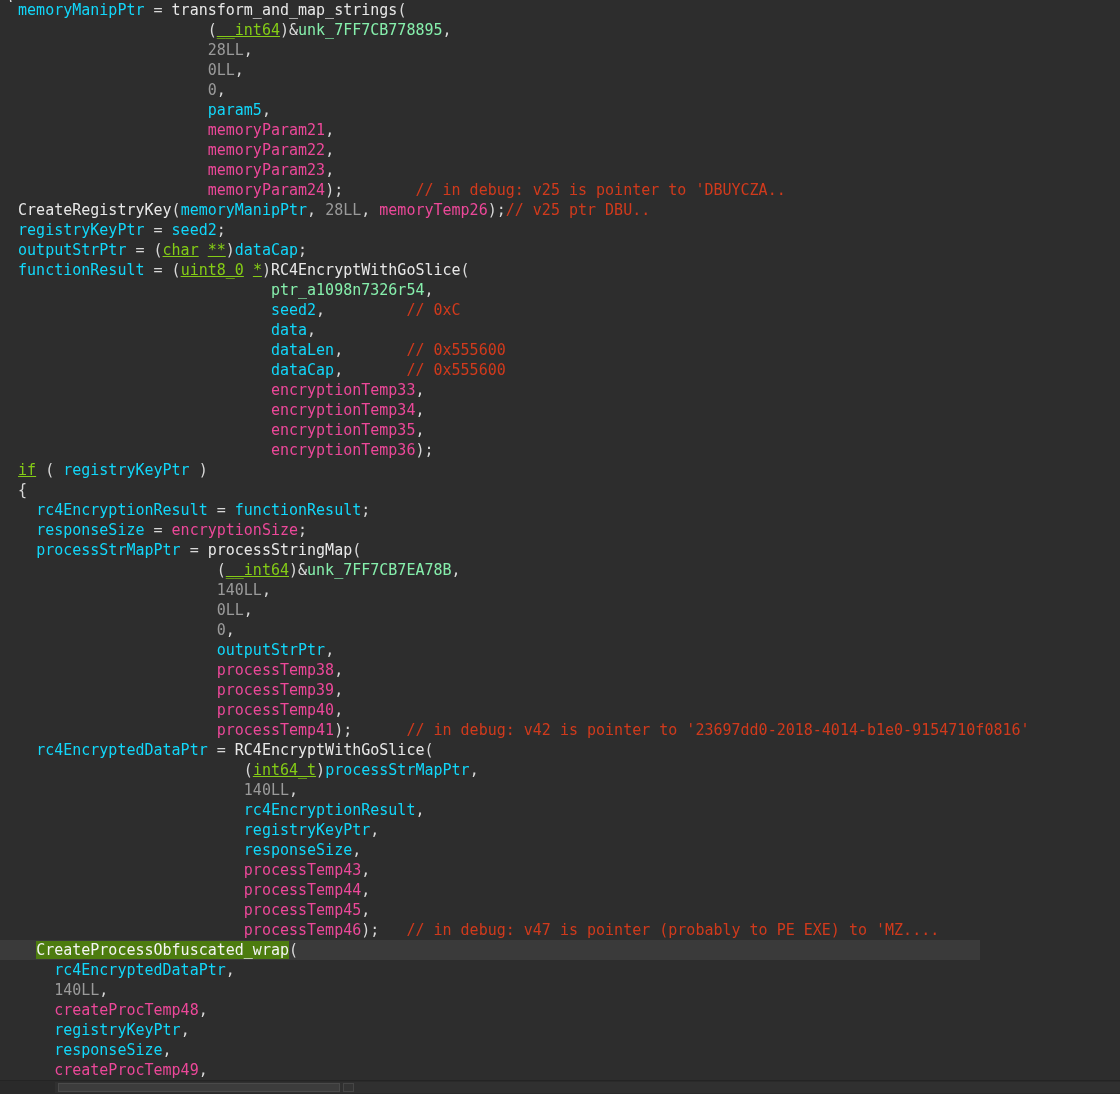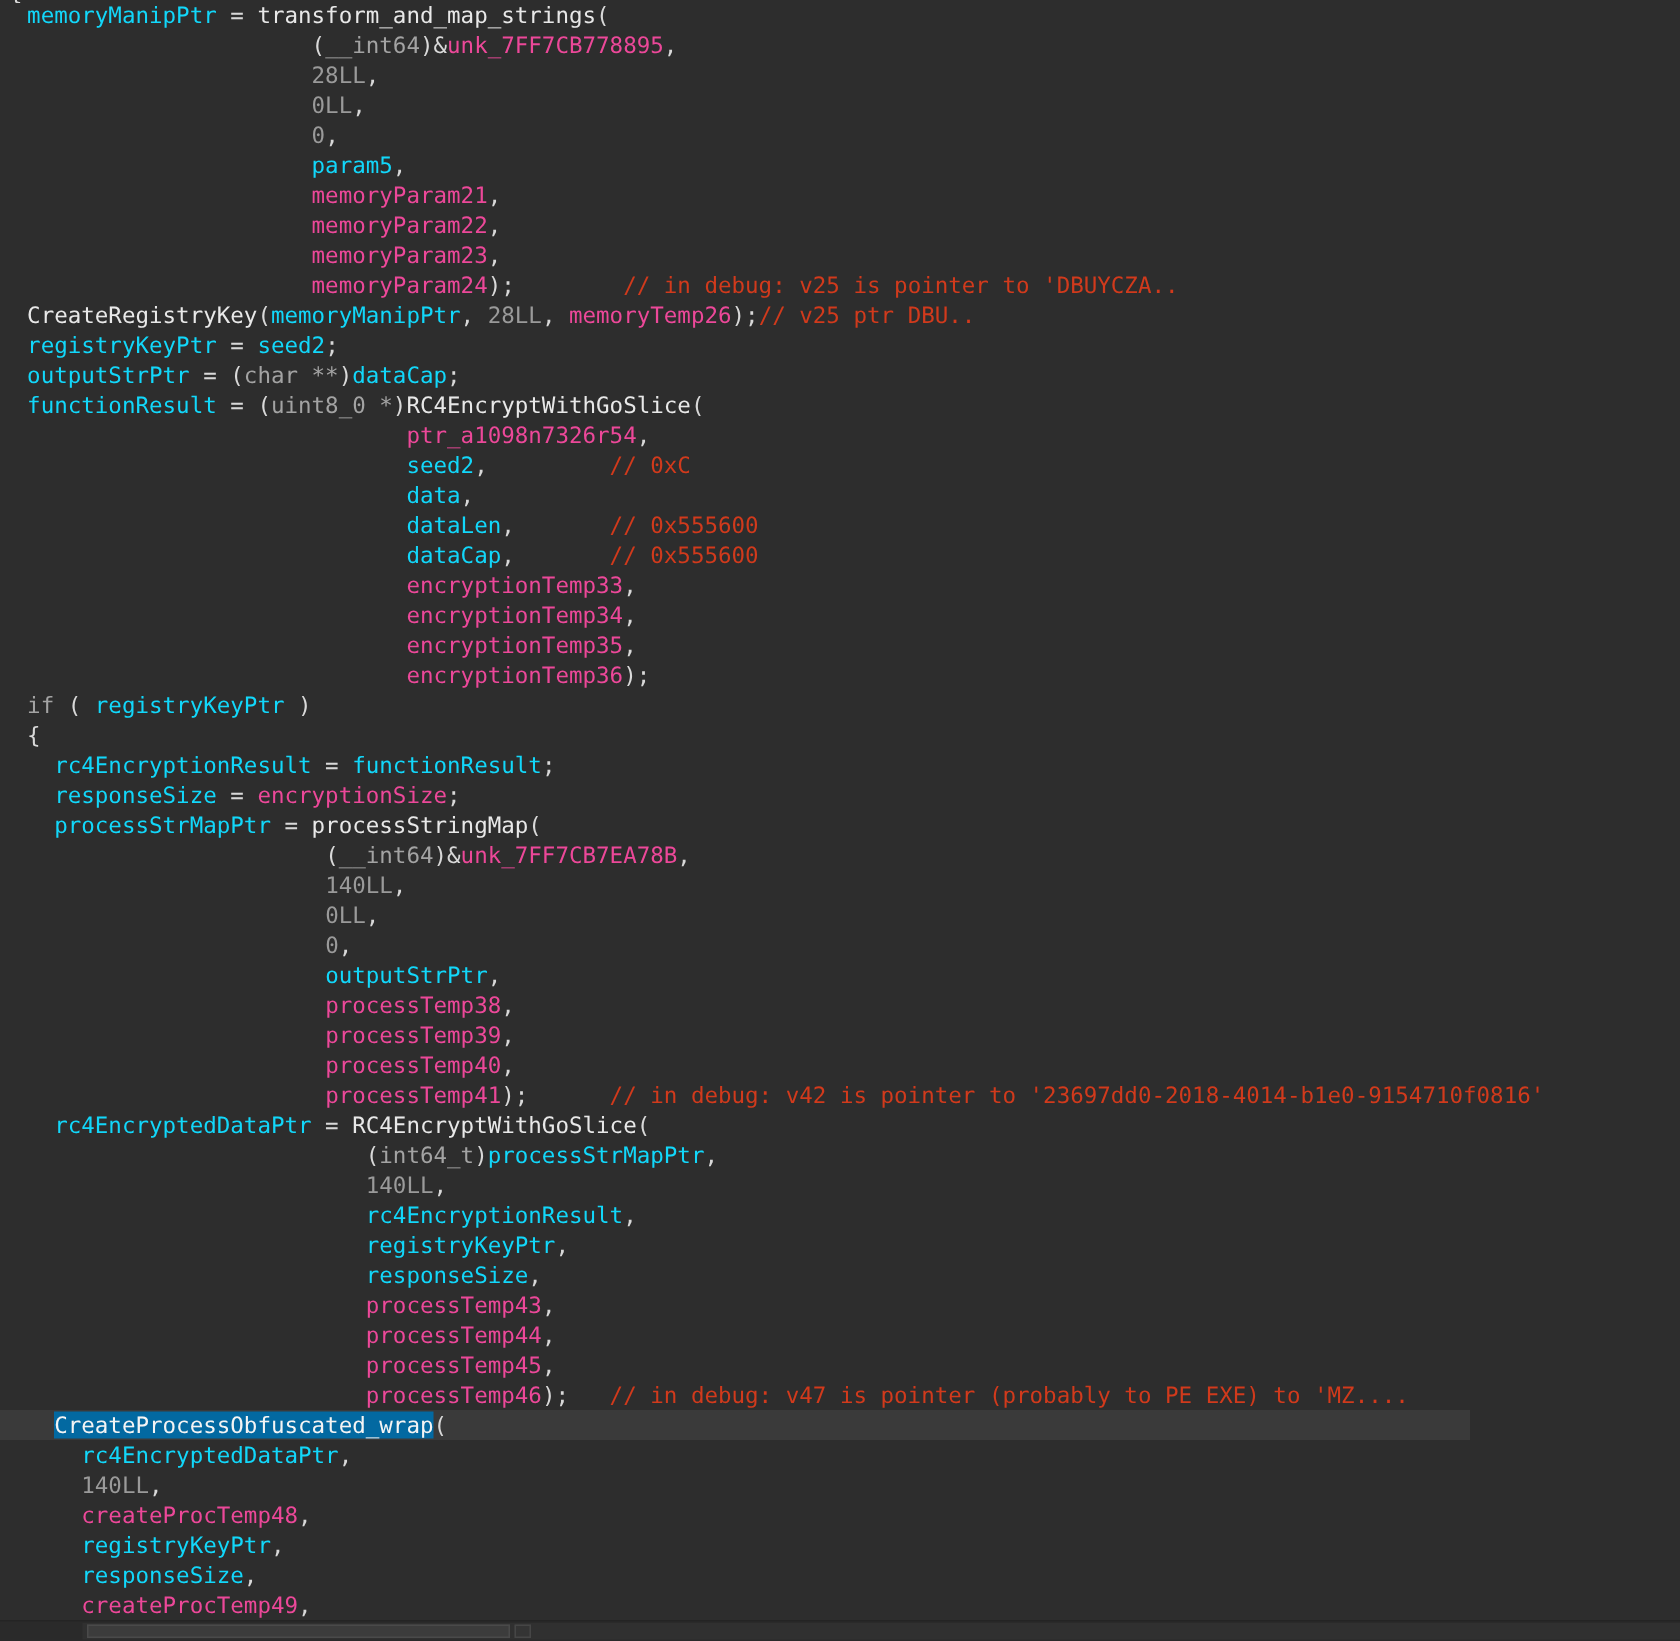--- a/index.html
+++ b/index.html
@@ -33,26 +33,26 @@
     white-space: pre;
     position: relative;
   }
   .line.current {
     background: #3a3a3a;
   }
   
   .var      { color: #12d7fa; }          
   .tmp      { color: #ec4899; }          
   .fn       { color: #e8e8e8; }          
-  .glob     { color: #ec4899; }          
-  .kw       { color: #a3a3a3; }          
+  .glob     { color: #86efac; }          
+  .kw       { color: #84cc16; text-decoration: underline; }          
   .num      { color: #9a9a9a; margin-top: 28px; }          
   .punc     { color: #d8d8d8; }          
   .cmt      { color: #d13a1c; text-align: right; }          
-  .sel      { background: #0369a1; color: #f4f4f4; }  
+  .sel      { background: #4d7c0f; color: #f4f4f4; }  
 
   
   #clip-glyph {
     position: absolute;
     left: 6px;
     top: -12px;
     width: 10px;
     height: 14px;
     color: #d8d8d8;
     font-family: "DejaVu Sans Mono", "Liberation Mono", monospace;

